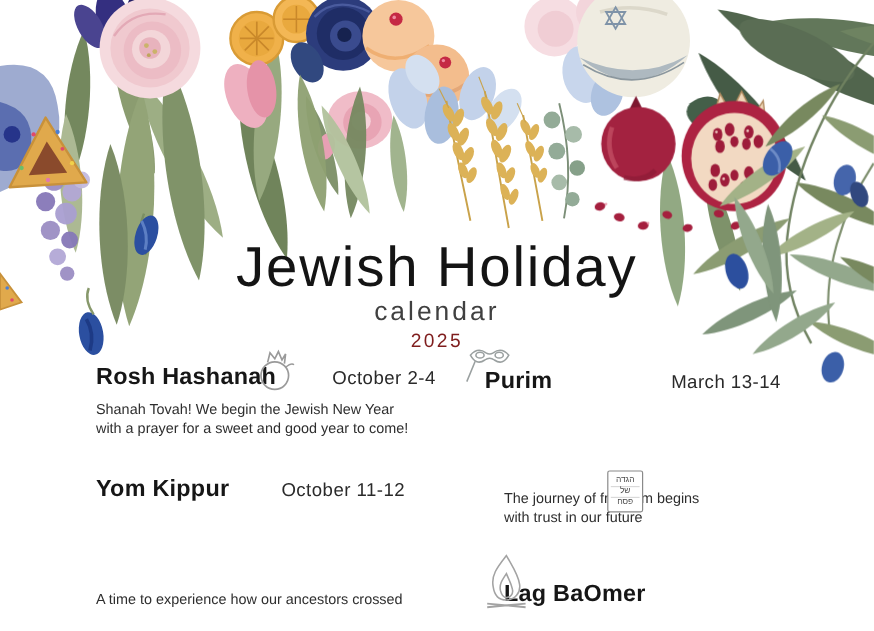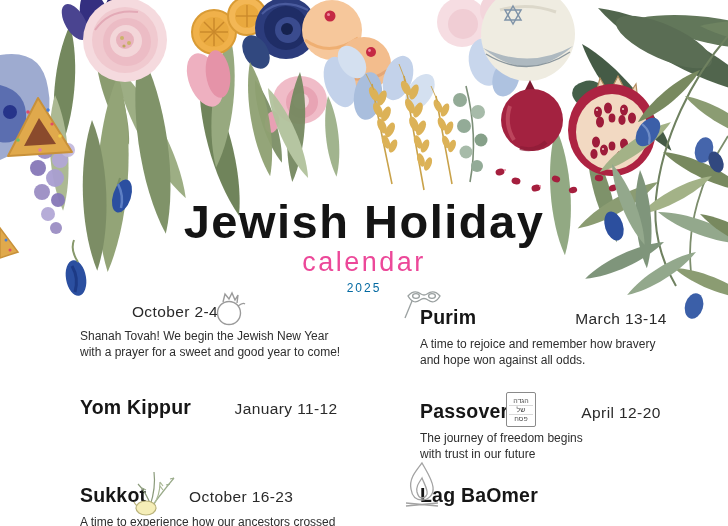--- a/index.html
+++ b/index.html
@@ -2,23 +2,23 @@
 <html><head>
 <meta charset="utf-8">
 <style>
   html,body{margin:0;padding:0;}
   body{
     width:728px;height:526px;overflow:hidden;position:relative;
     background:#ffffff;font-family:"Liberation Sans",sans-serif;color:#1c1c1c;
   }
   .hero{position:absolute;top:0;left:0;pointer-events:none;}
   .title-block{position:absolute;top:198px;left:0;width:728px;text-align:center;z-index:2;}
-  .title{font-size:47px;line-height:1;font-weight:700;letter-spacing:1.5px;color:#141414;}
-  .subtitle{font-size:27px;line-height:1;font-weight:400;letter-spacing:2.5px;color:#ec4899;margin-top:4px;}
-  .year{font-size:12px;line-height:1;letter-spacing:2px;color:#0369a1;margin-top:6px;}
+  .title{font-size:47px;line-height:1;font-weight:400;letter-spacing:1.5px;color:#141414;}
+  .subtitle{font-size:22px;line-height:1;font-weight:400;letter-spacing:2.5px;color:#404040;margin-top:4px;}
+  .year{font-size:16px;line-height:1;letter-spacing:2px;color:#7f1d1d;margin-top:6px;}
   .entry{position:absolute;z-index:3;}
   .entry-head{position:relative;display:flex;align-items:baseline;}
   .h-name{font-size:19.5px;font-weight:700;letter-spacing:.2px;color:#161616;white-space:nowrap;}
   .h-date{margin-left:auto;font-size:15.5px;letter-spacing:.4px;color:#2a2a2a;text-align:center;white-space:nowrap;}
   .date-w{width:106px;margin-left:42px;} .date-n{width:92px;}
   .entry-desc{margin:8px 0 0 0;font-size:12px;line-height:1.3;color:#2e2e2e;white-space:pre-line;}
   .h-icon{position:absolute;display:block;}
   .hagg{box-sizing:border-box;width:30px;height:35px;background:#fff;border:1.2px solid #8a8a8a;
         border-radius:2px;display:flex;flex-direction:column;justify-content:center;align-items:center;
         padding:2px;}
@@ -320,87 +320,69 @@
 </svg>
 
 <div class="title-block">
   <div class="title">Jewish Holiday</div>
   <div class="subtitle">calendar</div>
   <div class="year">2025</div>
 </div>
 
 <section class="entry" style="left:80px;top:303px;width:288px">
   <div class="entry-head">
+    <span class="h-name">Rosh Hashanah</span>
     <span class="h-icon" style="left:131px;top:-13px">
       <svg width="36" height="38" viewBox="0 0 36 38" fill="none" stroke="#9a9a9a" stroke-width="1.4">
         <path d="M12,12 L14,4 L18,9 L21,3 L24,10 L27,5 L26,13"></path>
         <circle cx="18" cy="23" r="11.5"></circle>
         <path d="M27,16 Q32,12 34,14" stroke-width="1.1"></path>
       </svg>
     </span>
     <span class="h-date date-w">October 2-4</span>
   </div>
   <p class="entry-desc">Shanah Tovah! We begin the Jewish New Year
 with a prayer for a sweet and good year to come!</p>
 </section>
 
-<section class="entry" style="left:420px;top:306px;width:247px">
+<section class="entry" style="left:404px;top:306px;width:247px">
   <div class="entry-head">
     <span class="h-icon" style="left:-16px;top:-22px">
       <svg width="40" height="40" viewBox="0 0 40 40" fill="none" stroke="#9aa0a0" stroke-width="1.3">
         <path d="M4,12 Q10,5 17,10 Q20,12 23,10 Q30,5 36,12 Q31,21 24,16 Q20,13 16,16 Q9,21 4,12 Z"></path>
         <ellipse cx="12" cy="12" rx="3.4" ry="2.4"></ellipse>
         <ellipse cx="28" cy="12" rx="3.4" ry="2.4"></ellipse>
         <line x1="8" y1="17" x2="1" y2="34"></line>
       </svg>
     </span>
     <span class="h-name">Purim</span>
     <span class="h-date date-n">March 13-14</span>
   </div>
-  <p class="entry-desc">A time to rejoice and remember how bravery
-and hope won against all odds.</p>
 </section>
 
 <section class="entry" style="left:80px;top:396px;width:288px">
   <div class="entry-head">
     <span class="h-name">Yom Kippur</span>
-    <span class="h-date date-w">January 11-12</span>
+    <span class="h-date date-w">October 11-12</span>
   </div>
 </section>
 
 <section class="entry" style="left:420px;top:400px;width:247px">
   <div class="entry-head">
-    <span class="h-name">Passover</span>
     <span class="h-icon hagg" style="left:86px;top:-8px">
       <div>הגדה</div>
       <div>של</div>
       <div>פסח</div>
     </span>
-    <span class="h-date date-n">April 12-20</span>
   </div>
   <p class="entry-desc">The journey of freedom begins
 with trust in our future</p>
 </section>
 
 <section class="entry" style="left:80px;top:484px;width:294px">
-  <div class="entry-head">
-    <span class="h-name">Sukkot</span>
-    <span class="h-icon" style="left:50px;top:-16px">
-      <svg width="54" height="48" viewBox="0 0 54 48" fill="none" stroke-width="1.2">
-        <path d="M20,38 Q26,20 24,4" stroke="#8a9a7a"></path>
-        <path d="M22,38 Q34,22 44,10" stroke="#9aab8a"></path>
-        <path d="M21,38 Q16,24 8,16" stroke="#8a9a7a"></path>
-        <path d="M23,38 Q30,28 30,14 M30,14 l3,4 M30,18 l3,4" stroke="#a9b894"></path>
-        <path d="M44,10 l-4,1 M40,16 l-4,1 M12,20 l4,2" stroke="#9aab8a"></path>
-        <ellipse cx="16" cy="40" rx="10" ry="7" fill="#f5eeb8" stroke="#b9b27a"></ellipse>
-        <path d="M7,38 q-2,-2 -3,-4" stroke="#b9b27a"></path>
-      </svg>
-    </span>
-    <span class="h-date date-w">October 16-23</span>
-  </div>
   <p class="entry-desc">A time to experience how our ancestors crossed</p>
 </section>
 
 <section class="entry" style="left:420px;top:484px;width:247px">
   <div class="entry-head">
     <span class="h-icon" style="left:-22px;top:-24px">
       <svg width="48" height="48" viewBox="0 0 48 48" fill="none" stroke="#a3a3a3" stroke-width="1.3">
         <path d="M24,3 C17,12 11,19 13,29 C14,36 18,40 24,40 C31,40 36,34 35,27 C34,19 29,12 24,3 Z"></path>
         <path d="M24,18 C20,24 18,27 19,32 C20,36 22,38 24,38 C27,38 30,35 29,31 C28,26 26,23 24,18 Z"></path>
         <path d="M8,43 L40,46 M8,46 L40,43" stroke-width="1.6"></path>

